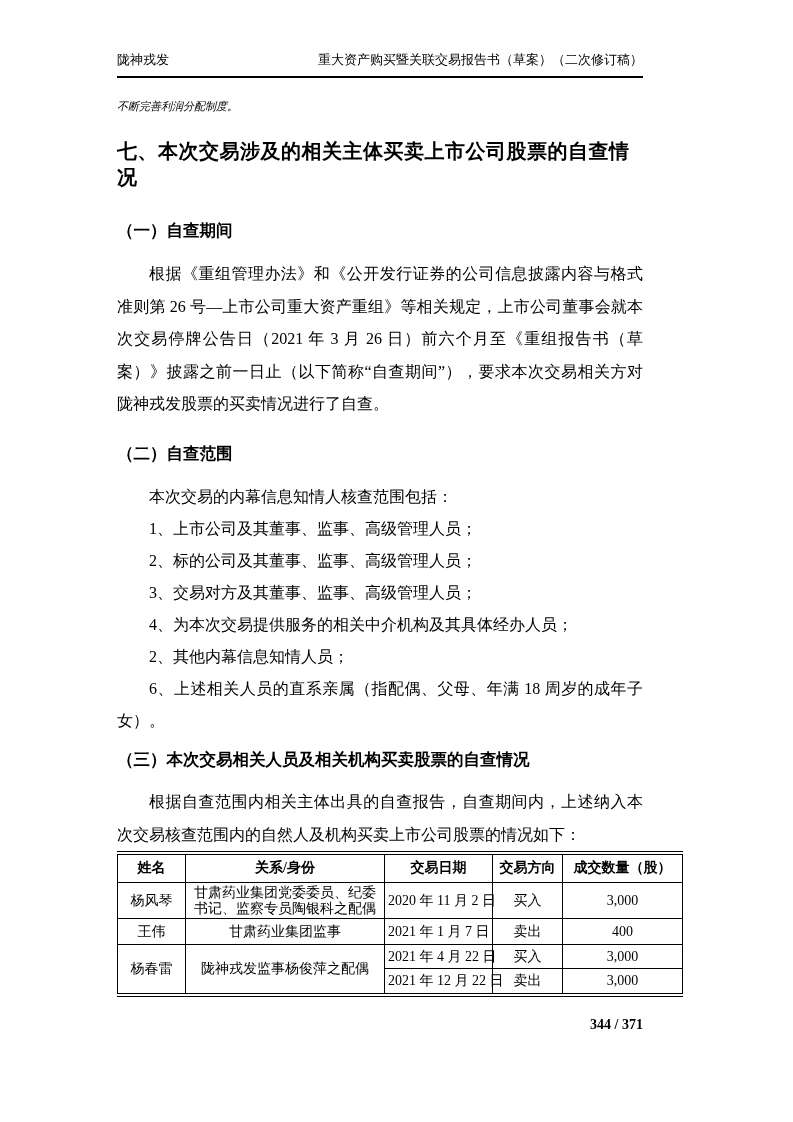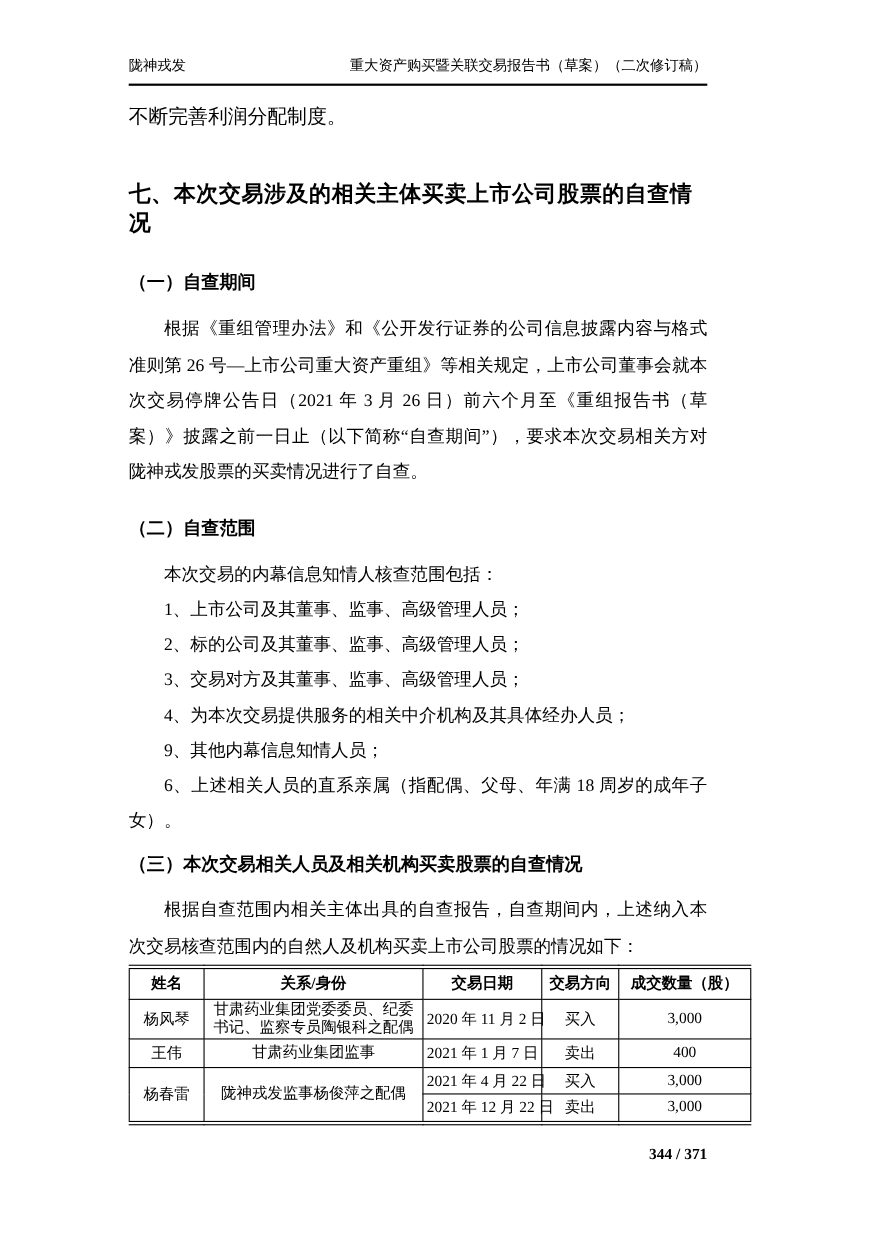--- a/index.html
+++ b/index.html
@@ -20,23 +20,23 @@
   .running-header {
     display: flex;
     justify-content: space-between;
     align-items: flex-end;
     font-size: 13px;
     line-height: 16px;
     padding-bottom: 8px;
     border-bottom: 2px solid #000;
   }
   
-  .lead-para { margin-top: 16px; font-size: 18px; line-height: 24px; }
+  .lead-para { margin-top: 16px; font-size: 11px; line-height: 24px; font-style: italic; }
   h1.sec-title {
-    margin-top: 46px;
+    margin-top: 20px;
     font-family: Liberation Serif, serif;
     font-weight: bold;
     font-size: 20px; line-height: 26px;
     letter-spacing: 0.5px;
   }
   h2.sub-title {
     font-family: Liberation Mono, monospace;
     font-weight: bold;
     font-size: 16.5px; line-height: 24px;
   }
@@ -100,21 +100,21 @@
 
   <h2 class="sub-title mt-h2-1">（一）自查期间</h2>
   <p class="body-para mt-para1">根据《重组管理办法》和《公开发行证券的公司信息披露内容与格式准则第 26 号—上市公司重大资产重组》等相关规定，上市公司董事会就本次交易停牌公告日（2021 年 3 月 26 日）前六个月至《重组报告书（草案）》披露之前一日止（以下简称“自查期间”），要求本次交易相关方对陇神戎发股票的买卖情况进行了自查。</p>
 
   <h2 class="sub-title mt-h2-2">（二）自查范围</h2>
   <p class="scope-lead">本次交易的内幕信息知情人核查范围包括：</p>
   <p class="scope-item">1、上市公司及其董事、监事、高级管理人员；</p>
   <p class="scope-item">2、标的公司及其董事、监事、高级管理人员；</p>
   <p class="scope-item">3、交易对方及其董事、监事、高级管理人员；</p>
   <p class="scope-item">4、为本次交易提供服务的相关中介机构及其具体经办人员；</p>
-  <p class="scope-item">9、其他内幕信息知情人员；</p>
+  <p class="scope-item">2、其他内幕信息知情人员；</p>
   <p class="scope-item">6、上述相关人员的直系亲属（指配偶、父母、年满 18 周岁的成年子女）。</p>
 
   <h2 class="sub-title mt-h2-3">（三）本次交易相关人员及相关机构买卖股票的自查情况</h2>
   <p class="body-para mt-para3">根据自查范围内相关主体出具的自查报告，自查期间内，上述纳入本次交易核查范围内的自然人及机构买卖上市公司股票的情况如下：</p>
 
   <table class="trade-table">
     <colgroup>
       <col style="width:68px">
       <col style="width:199px">
       <col style="width:108px">

